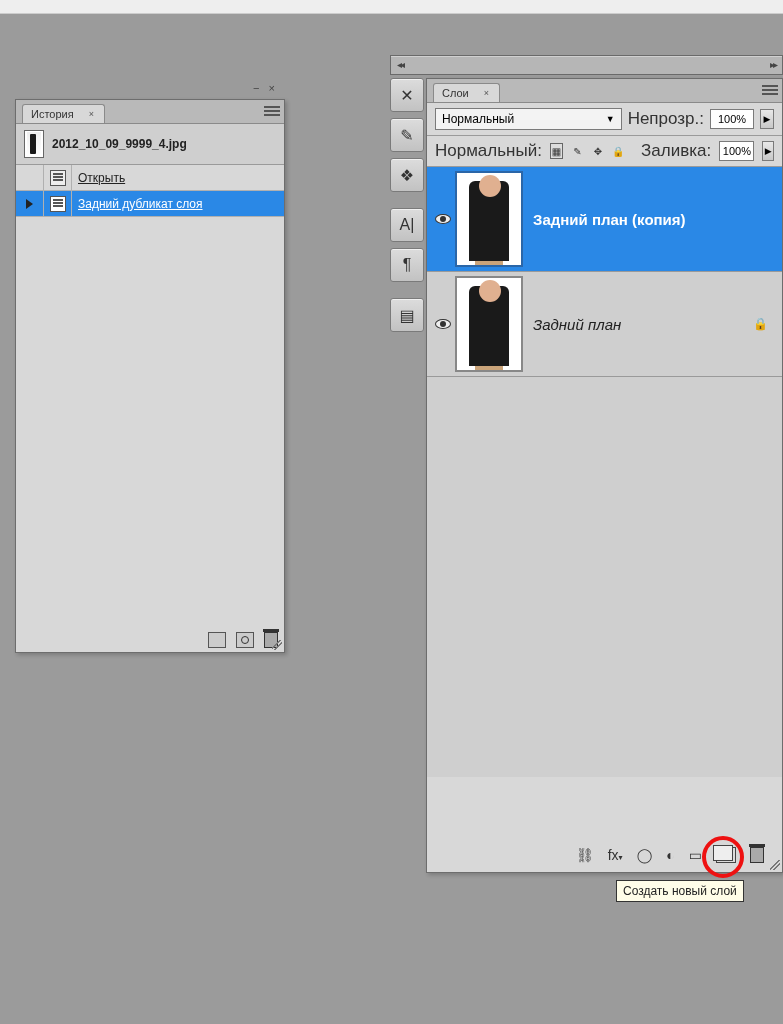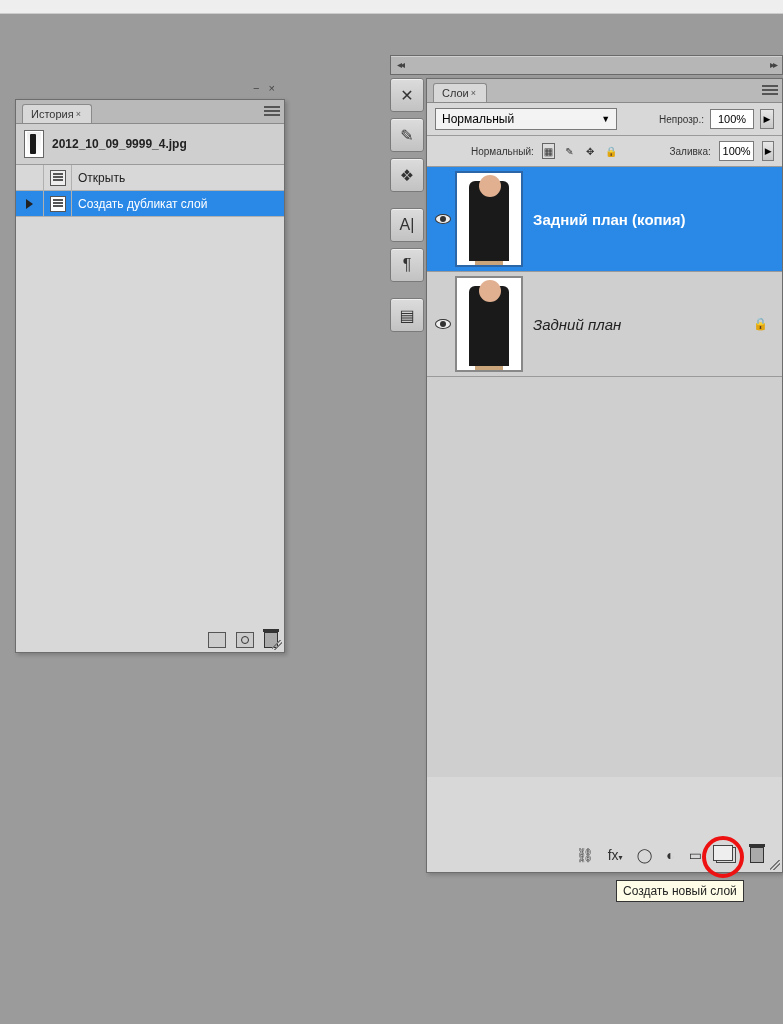--- a/index.html
+++ b/index.html
@@ -12,56 +12,56 @@
   .dock-strip .dock-arrows-r { position:absolute; right:6px; top:3px; font-size:10px; color:#444; letter-spacing:-2px; }
 
   
   .icon-col { position:absolute; top:78px; left:390px; width:34px; display:flex; flex-direction:column; gap:6px; }
   .icon-btn { width:34px; height:34px; background:#cecece linear-gradient(#dcdcdc,#c2c2c2); border:1px solid #7a7a7a; border-radius:3px; display:flex; align-items:center; justify-content:center; font-size:16px; color:#333; box-shadow:inset 0 1px 0 #f0f0f0; }
   .icon-btn.spacer { margin-top:10px; }
 
   
   .panel { position:absolute; background:#d8d8d8; border:1px solid #6d6d6d; box-shadow:2px 2px 4px rgba(0,0,0,.2);}
   .panel .tab-row { height:24px; background:#b9b9b9; border-bottom:1px solid #8a8a8a; display:flex; align-items:flex-end; position:relative;}
-  .panel .tab { background:#d8d8d8; border:1px solid #8a8a8a; border-bottom:none; padding:3px 10px 3px 8px; font-size:11px; color:#333; border-radius:3px 3px 0 0; margin-left:6px; display:flex; align-items:center; gap:0;}
+  .panel .tab { background:#d8d8d8; border:1px solid #8a8a8a; border-bottom:none; padding:3px 10px 3px 8px; font-size:11px; color:#333; border-radius:3px 3px 0 0; margin-left:6px; display:flex; align-items:center; gap:13px;}
   .panel .tab .x { font-size:9px; color:#555; margin-left:2px;}
   .panel .close-min { position:absolute; right:6px; top:-18px; font-size:11px; color:#444; letter-spacing:3px;}
   .panel .menu-grip { position:absolute; right:4px; top:4px; width:16px; height:14px; }
   .panel .menu-grip span { display:block; height:2px; background:#555; margin:2px 0;}
 
   
   #history-panel { top:99px; left:15px; width:270px; height:554px; }
   .hist-header { display:flex; align-items:center; gap:8px; padding:6px 8px; border-bottom:1px solid #9a9a9a; background:#cfcfcf;}
   .hist-thumb { width:20px; height:28px; background:#fff; border:1px solid #666; display:flex; align-items:center; justify-content:center;}
   .hist-thumb .f { width:14px; height:24px; background:linear-gradient(#eee,#fff); position:relative;}
   .hist-thumb .f:after{content:"";position:absolute;top:2px;left:3px;width:6px;height:20px;background:#1a1a1a;border-radius:1px;}
   .hist-fn { font-size:12px; color:#222; font-weight:bold;}
   .hist-list { }
   .hist-item { display:flex; align-items:center; height:26px; border-bottom:1px solid #b0b0b0; font-size:12px; color:#222; }
   .hist-item .col1 { width:28px; height:100%; border-right:1px solid #b0b0b0; display:flex; align-items:center; justify-content:center;}
   .hist-item .col2 { width:28px; height:100%; border-right:1px solid #b0b0b0; display:flex; align-items:center; justify-content:center;}
-  .hist-item .label { padding-left:6px; flex:1;}
+  .hist-item .label { padding-left:6px; flex:1;text-decoration:underline;}
   .hist-item.sel { background:#2a88e6; color:#fff; }
   .hist-item.sel .col2 { background:#2a88e6;}
   .doc-icon { width:16px; height:16px; background:#eee; border:1px solid #555; position:relative;}
   .doc-icon:before{content:"";position:absolute;top:2px;left:2px;right:2px;height:2px;background:#555;box-shadow:0 3px 0 #555,0 6px 0 #555;}
   .tri { width:0; height:0; border-top:5px solid transparent;border-bottom:5px solid transparent;border-left:7px solid #222;}
   .hist-footer { position:absolute; bottom:4px; right:6px; display:flex; gap:10px; align-items:center;}
   .hist-footer .f-ic { width:18px; height:16px; border:1px solid #555; background:#ccc;}
   .hist-footer .trash { width:14px; height:16px; border:1px solid #333; background:#aaa; position:relative;}
   .hist-footer .trash:before{content:"";position:absolute;top:-4px;left:-2px;right:-2px;height:3px;background:#333;}
   .grip-br { position:absolute; bottom:2px; right:2px; width:10px; height:10px;
     background:linear-gradient(135deg,transparent 0%,transparent 40%,#777 40%,#777 50%,transparent 50%,transparent 60%,#777 60%,#777 70%,transparent 70%);}
 
   
   #layers-panel { top:78px; left:426px; width:357px; height:795px; }
   .lp-row1 { display:flex; align-items:center; padding:5px 8px; gap:6px; border-bottom:1px solid #9a9a9a;}
   .mode-select { flex:1; height:22px; border:1px solid #7a7a7a; background:#f3f3f3; display:flex; align-items:center; padding:0 6px; font-size:12px; justify-content:space-between;}
   .mode-select .arr{font-size:9px;}
-  .lp-label { font-size:10px; color:#333;margin-left:36px; }
+  .lp-label { font-size:17px; color:#333; }
   .lp-num { width:44px; height:20px; border:1px solid #7a7a7a; background:#fff; display:flex; align-items:center; justify-content:center; font-size:11px;}
   .lp-num-btn { width:14px; height:20px; border:1px solid #7a7a7a; background:linear-gradient(#e8e8e8,#c8c8c8); font-size:9px; display:flex;align-items:center;justify-content:center;}
   .lp-row2 { display:flex; align-items:center; padding:5px 8px; gap:8px; border-bottom:1px solid #9a9a9a;}
   .lock-ic { width:16px; height:16px; border:1px solid #666; display:flex;align-items:center;justify-content:center;font-size:10px;color:#333;background:#ddd;}
 
   .layer-area { background:#cfcfcf; height:610px; overflow:hidden;}
   .layer { display:flex; align-items:center; border-bottom:1px solid #9a9a9a; padding:4px;}
   .layer .vis-col { width:24px; display:flex; align-items:center; justify-content:center;}
   .eye { width:16px; height:10px; border:1px solid #333; border-radius:50%; position:relative; background:#eee;}
   .eye:after{content:"";position:absolute;top:1px;left:4px;width:6px;height:6px;background:#333;border-radius:50%;}
@@ -137,21 +137,21 @@
         </div>
       <div class="label">Открыть</div>
     </div>
     <div class="hist-item sel">
       <div class="col1">
           <div class="tri"></div>
         </div>
       <div class="col2">
           <div class="doc-icon" style="background:#fff"></div>
         </div>
-      <div class="label">Создать дубликат слой</div>
+      <div class="label">Задний дубликат слоя</div>
     </div>
   </div>
 
   <div class="hist-footer">
     <div class="f-ic"></div>
     <div class="f-ic" style="position:relative">
         <div style="position:absolute;width:8px;height:8px;border:1px solid #333;border-radius:50%;top:3px;left:4px;"></div>
       </div>
     <div class="trash"></div>
   </div>

